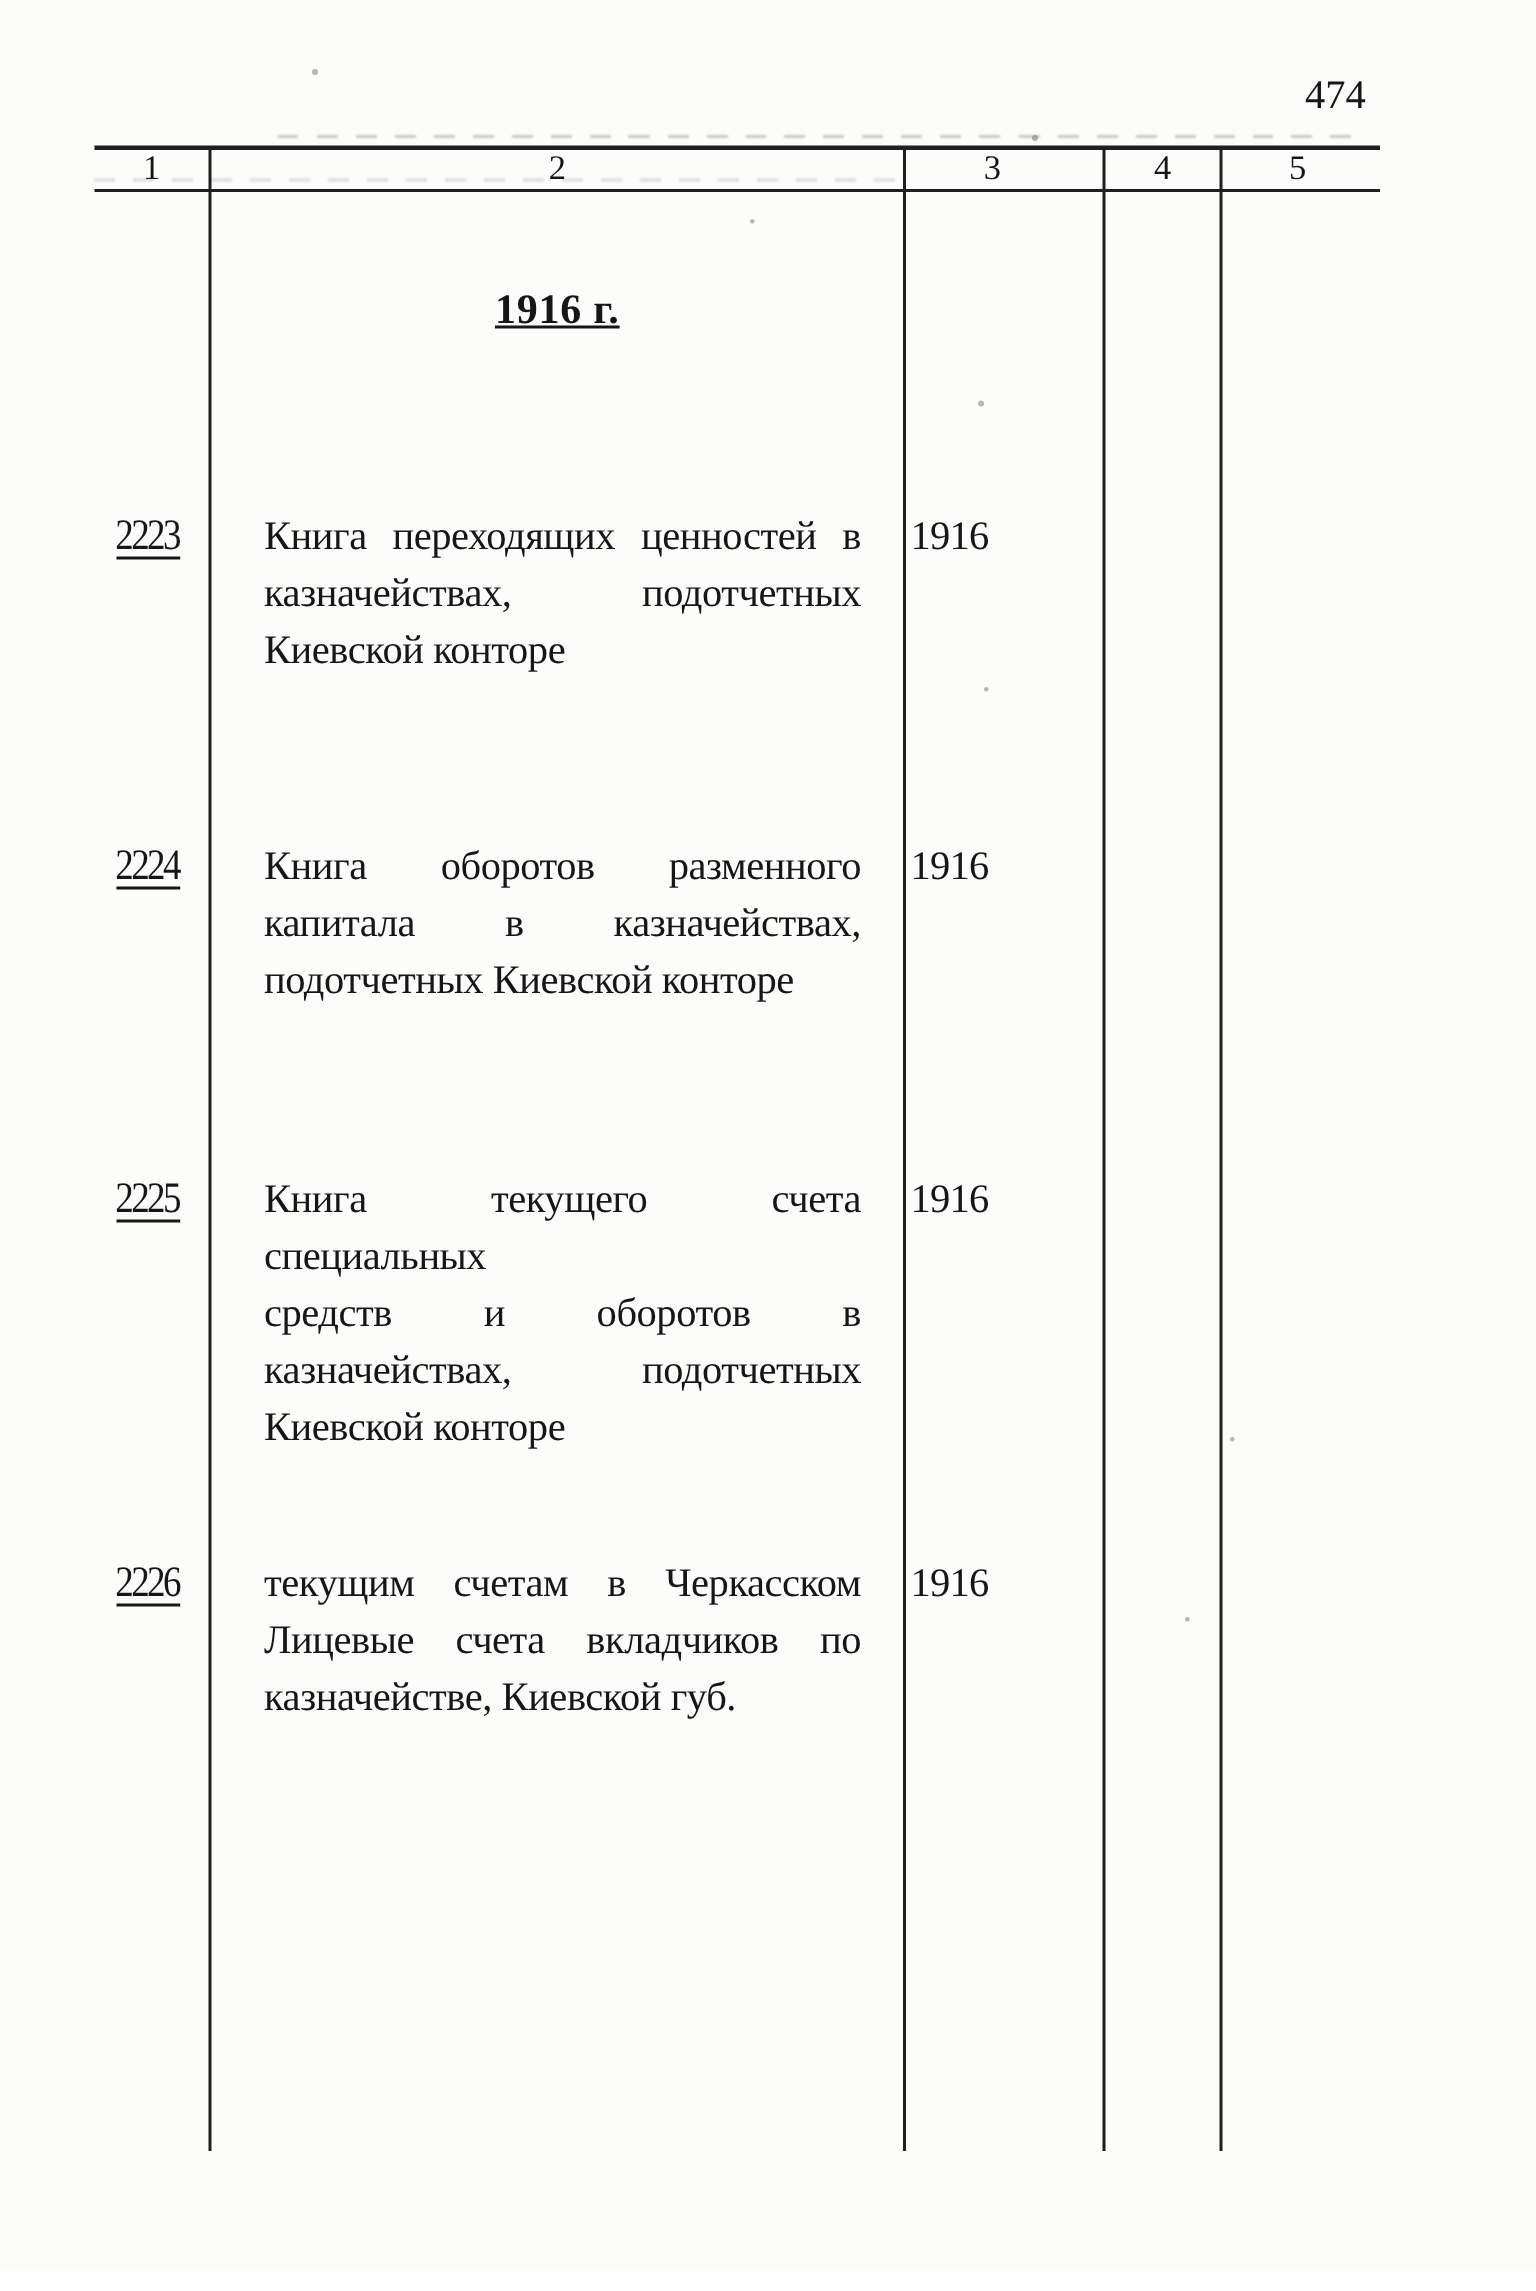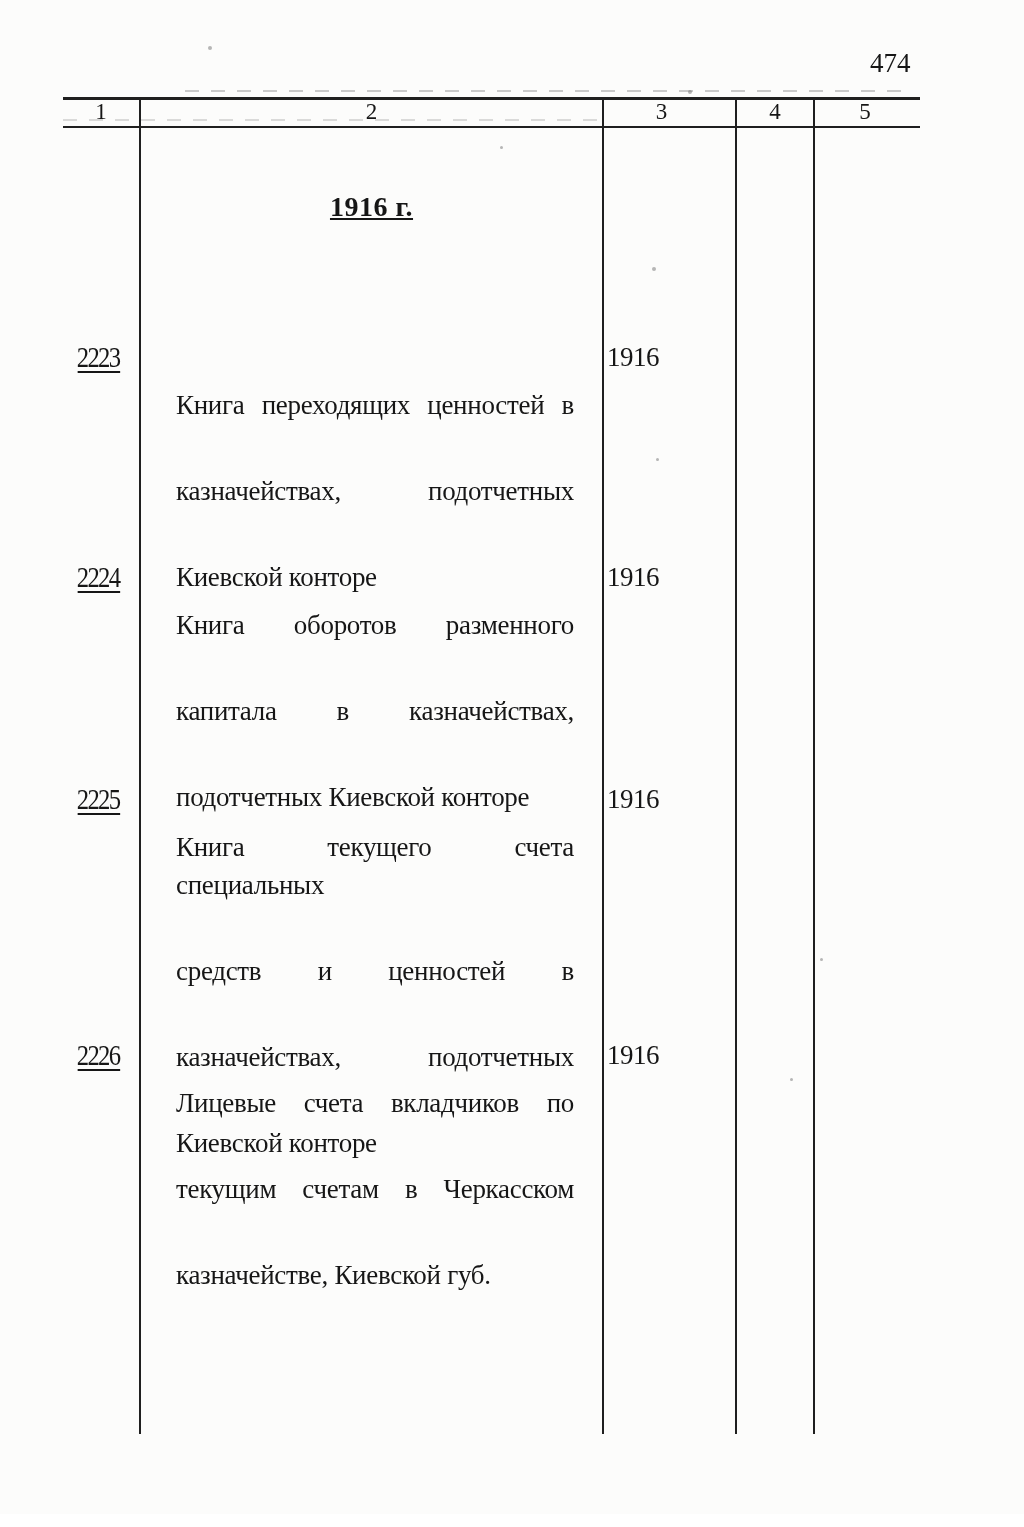--- a/index.html
+++ b/index.html
@@ -84,21 +84,21 @@
   }
   .row-number .num::after {
     content: ""; position: absolute; left: 1px; right: 1px; bottom: 3px;
     height: 2px; background: currentColor;
   }
 
   .row-desc {
     position: absolute; left: 176px; width: 398px;
     font-size: 27px; line-height: 38px; letter-spacing: -0.3px;
   }
-  .desc-line { text-align: justify; text-align-last: justify; margin-top: 48px; }
+  .desc-line { text-align: justify; text-align-last: justify; }
   .desc-line.last { text-align-last: left; }
 
   .row-year {
     position: absolute; left: 607px; width: 120px;
     font-size: 27px; line-height: 38px; letter-spacing: -0.5px;
   }
 
   
   .speck { position: absolute; background: #6f6f6f; border-radius: 50%; opacity: .5; }
   .speck.s1 { left: 208px; top: 46px;  width: 4px; height: 4px; }
@@ -151,32 +151,32 @@
       <div class="desc-line">капитала в казначействах,</div>
       <div class="desc-line last">подотчетных Киевской конторе</div>
     </div>
     <div class="row-year">1916</div>
   </div>
 
   <div class="row r3">
     <div class="row-number"><span class="num">2225</span></div>
     <div class="row-desc">
       <div class="desc-line">Книга текущего счета специальных</div>
-      <div class="desc-line">средств и ценностей в</div>
+      <div class="desc-line">средств и оборотов в</div>
       <div class="desc-line">казначействах, подотчетных</div>
       <div class="desc-line last">Киевской конторе</div>
     </div>
     <div class="row-year">1916</div>
   </div>
 
   <div class="row r4">
     <div class="row-number"><span class="num">2226</span></div>
     <div class="row-desc">
+      <div class="desc-line">текущим счетам в Черкасском</div>
       <div class="desc-line">Лицевые счета вкладчиков по</div>
-      <div class="desc-line">текущим счетам в Черкасском</div>
       <div class="desc-line last">казначействе, Киевской губ.</div>
     </div>
     <div class="row-year">1916</div>
   </div>
 
   <div class="speck s1"></div>
   <div class="speck s2"></div>
   <div class="speck s3"></div>
   <div class="speck s4"></div>
   <div class="speck s5"></div>

